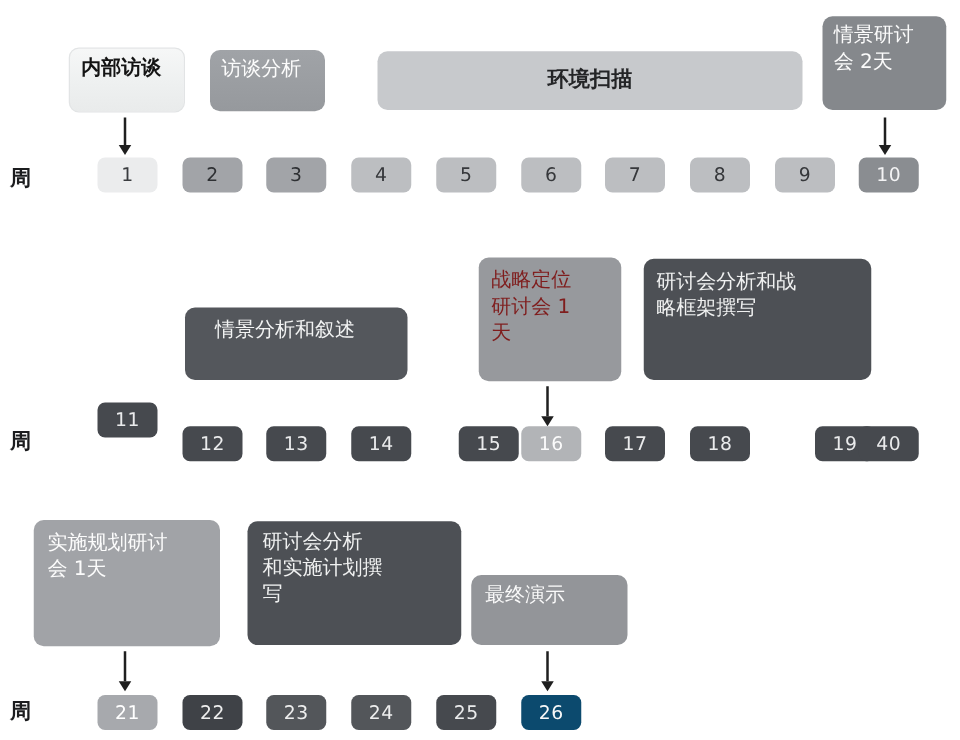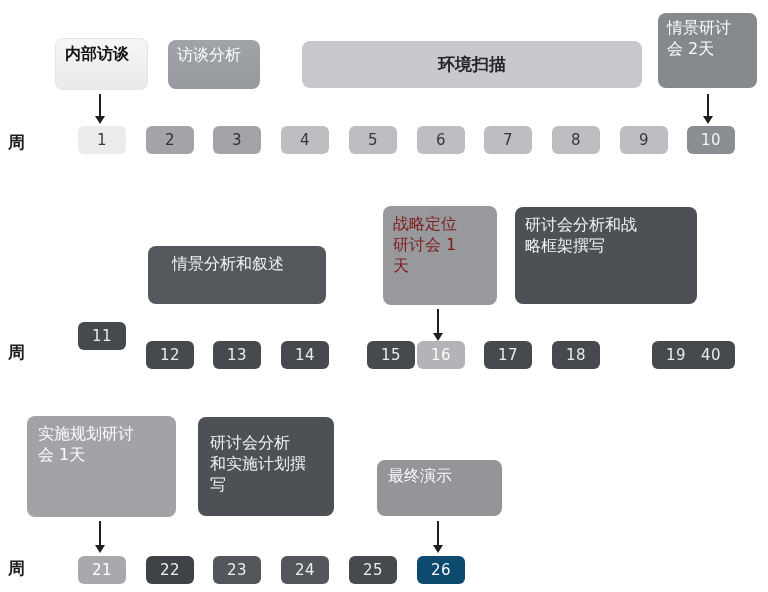--- a/index.html
+++ b/index.html
@@ -90,21 +90,21 @@
 <div class="chip cdk" style="left:281px;top:341px;text-align:center;">14</div>
 <div class="chip cdk" style="left:367px;top:341px;">15</div>
 <div class="chip c16" style="left:417px;top:341px;">16</div>
 <div class="chip cdk" style="left:484px;top:341px;">17</div>
 <div class="chip cdk" style="left:552px;top:341px;">18</div>
 <div class="chip cdk" style="left:620px;top:341px;margin-left:32px;">19</div>
 <div class="chip cdk" style="left:687px;top:341px;">40</div>
 
 <div class="task b-impl" style="left:27px;top:416px;width:149px;height:101px;padding:8px 11px;">实施规划研讨
 会 1天</div>
-<div class="task b-darker" style="left:198px;top:417px;width:136px;height:99px;padding:16px 12px;">研讨会分析
+<div class="task b-darker" style="left:198px;top:417px;width:171px;height:99px;padding:6px 12px;">研讨会分析
 和实施计划撰
 写</div>
 <div class="task b-final" style="left:377px;top:460px;width:125px;height:56px;padding:6px 11px;">最终演示</div>
 
 <div class="arrow" style="left:99px;top:521px;height:24px;"></div>
 <div class="arrow" style="left:437px;top:521px;height:24px;"></div>
 
 <div class="axis-label" style="top:557px;">周</div>
 
 <div class="chip c21" style="left:78px;top:556px;">21</div>

